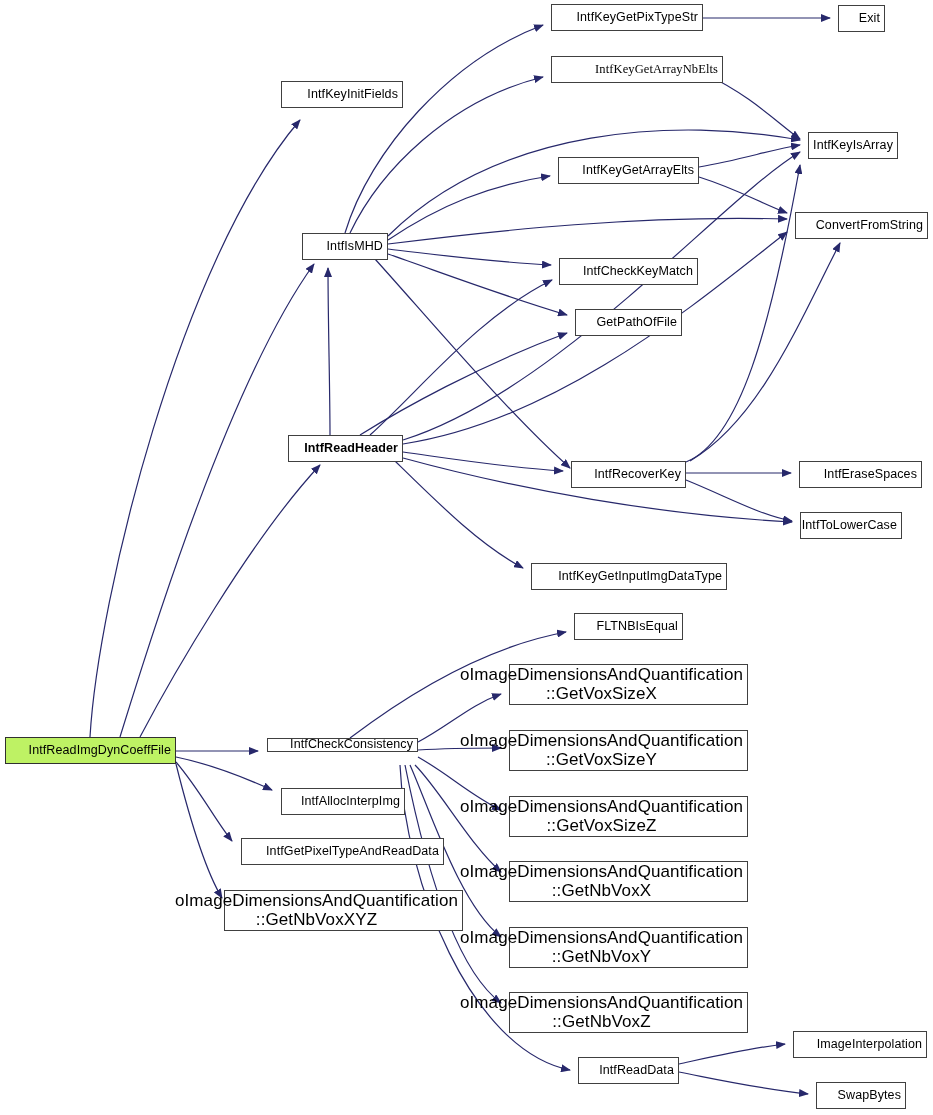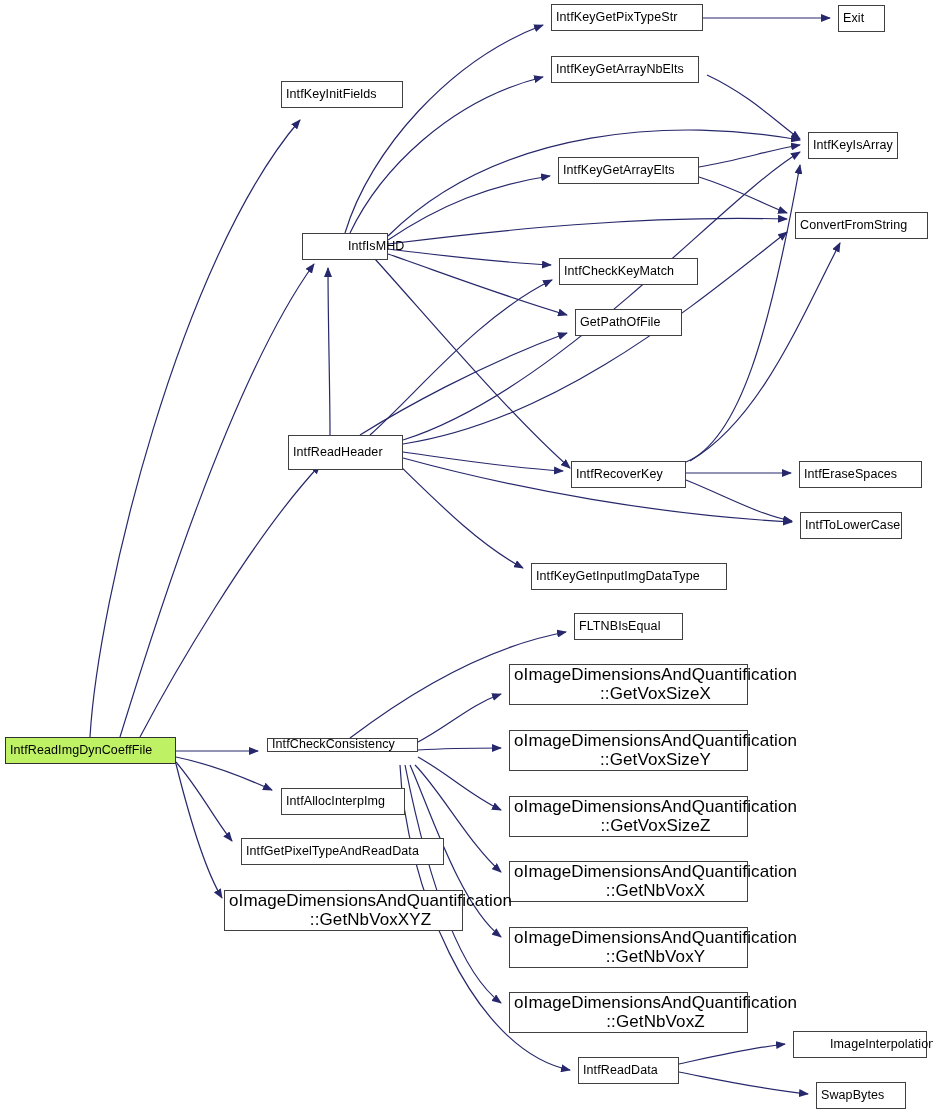--- a/index.html
+++ b/index.html
@@ -1,20 +1,20 @@
 <!DOCTYPE html>
 <html><head>
 <meta charset="utf-8">
 <style>
   html,body{margin:0;padding:0;background:#ffffff;}
   body{font-family:"Liberation Sans", sans-serif;}
   #canvas{position:relative;width:933px;height:1115px;background:#ffffff;overflow:hidden;}
   svg#edges{position:absolute;left:0;top:0;width:933px;height:1115px;}
   .node{position:absolute;box-sizing:border-box;border:1px solid #404040;background:#ffffff;
-        display:flex;align-items:center;justify-content:flex-start;text-align:center;
+        display:flex;align-items:center;justify-content:flex-end;text-align:center;
         font-family:"Liberation Sans", sans-serif;font-size:12.5px;color:#000000;
         line-height:1.08;letter-spacing:0.1px;}
   .node.root{background:#bef264;border-color:#303030;}
   .node .lbl{display:block;white-space:pre-line;padding:0 4px;}
   .node.two-line{font-size:17px;}
 </style>
 </head>
 <body>
 
 <div id="canvas">
@@ -71,30 +71,30 @@
   <div id="node-layer">
       <div class="node root" style="left: 5px; top: 737px; width: 171px; height: 27px;">
         <span class="lbl">IntfReadImgDynCoeffFile</span>
       </div>
       <div class="node" style="left: 281px; top: 81px; width: 122px; height: 27px;">
         <span class="lbl">IntfKeyInitFields</span>
       </div>
       <div class="node" style="left: 302px; top: 233px; width: 86px; height: 27px; padding-left: 41px;">
         <span class="lbl">IntfIsMHD</span>
       </div>
-      <div class="node" style="left: 288px; top: 435px; width: 115px; height: 35px;">
+      <div class="node" style="left: 288px; top: 435px; width: 115px; height: 27px; font-weight: bold;">
         <span class="lbl">IntfReadHeader</span>
       </div>
       <div class="node" style="left: 551px; top: 4px; width: 152px; height: 27px;">
         <span class="lbl">IntfKeyGetPixTypeStr</span>
       </div>
       <div class="node" style="left: 838px; top: 5px; width: 47px; height: 27px;">
         <span class="lbl">Exit</span>
       </div>
-      <div class="node" style="left: 551px; top: 56px; width: 148px; height: 27px;">
+      <div class="node" style="left: 551px; top: 56px; width: 172px; height: 27px; font-family: Liberation Serif, serif;">
         <span class="lbl">IntfKeyGetArrayNbElts</span>
       </div>
       <div class="node" style="left: 808px; top: 132px; width: 90px; height: 27px;">
         <span class="lbl">IntfKeyIsArray</span>
       </div>
       <div class="node" style="left: 558px; top: 157px; width: 141px; height: 27px;">
         <span class="lbl">IntfKeyGetArrayElts</span>
       </div>
       <div class="node" style="left: 795px; top: 212px; width: 133px; height: 27px;">
         <span class="lbl">ConvertFromString</span>

